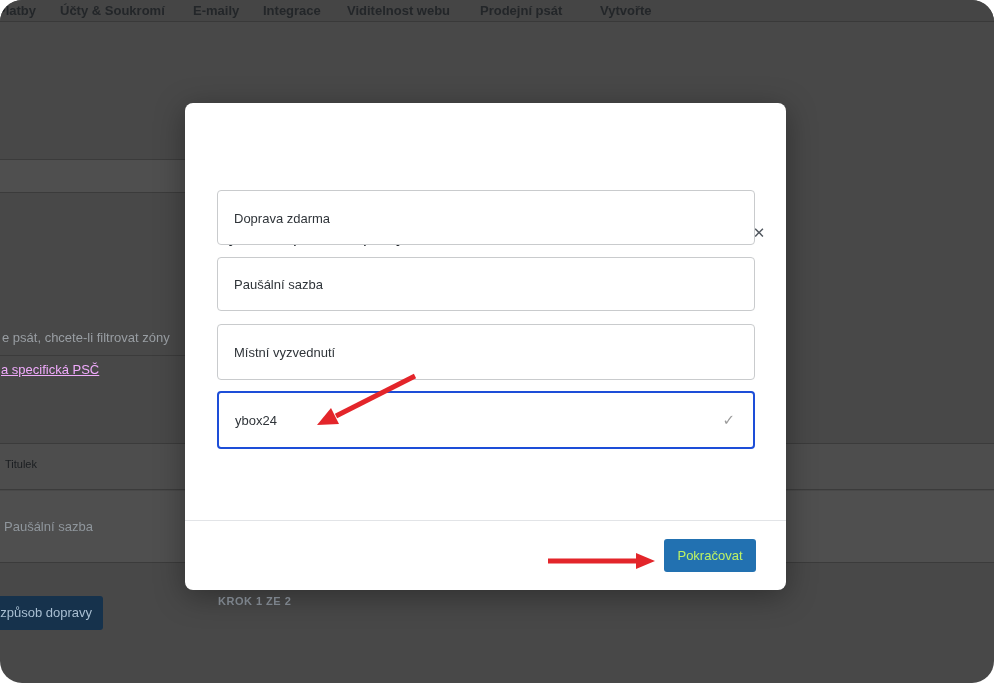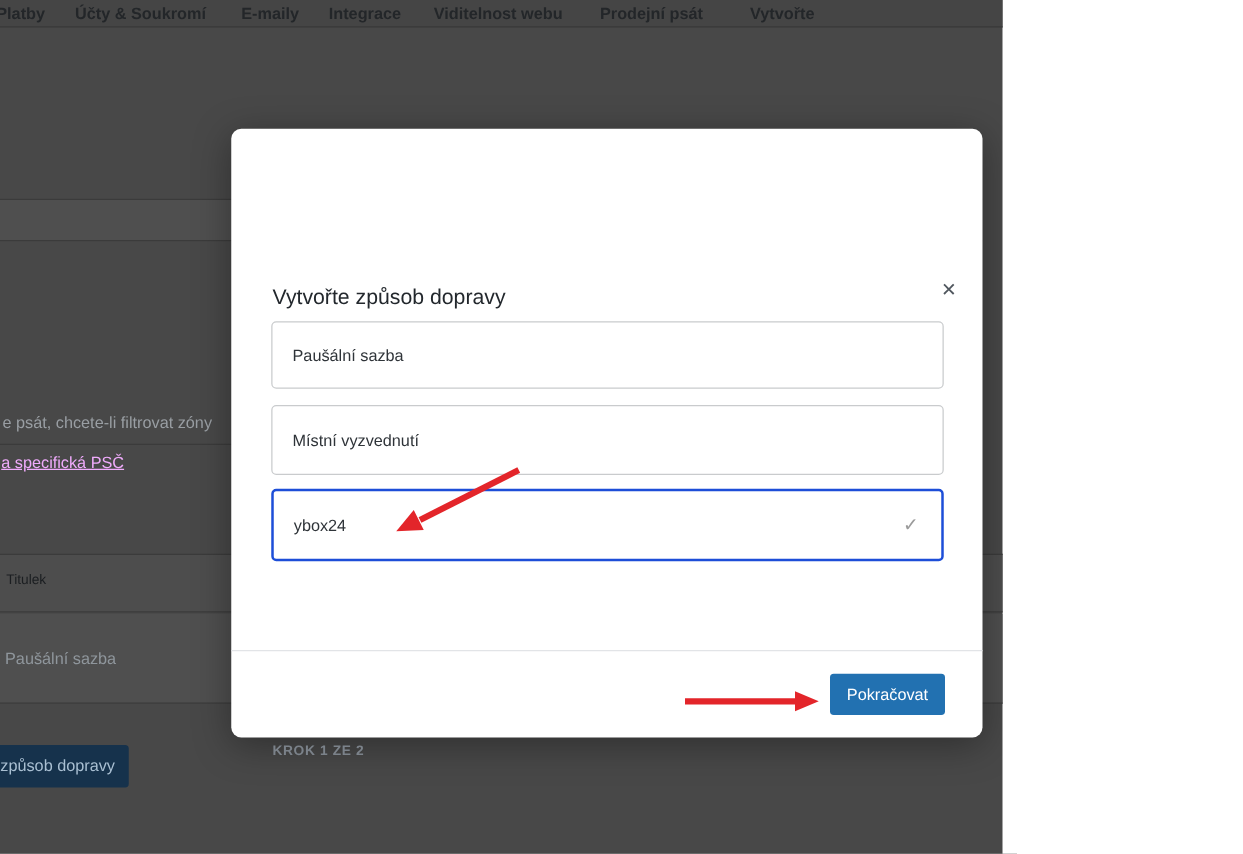--- a/index.html
+++ b/index.html
@@ -1,18 +1,18 @@
 <!DOCTYPE html>
 <html><head>
 <meta charset="utf-8">
 <style>
   * { margin:0; padding:0; box-sizing:border-box; }
   html,body { width:994px; height:683px; }
   body { font-family:"Liberation Sans","DejaVu Sans",sans-serif; }
-  #screen { position:relative; width:802px; height:683px; background:#484848; overflow:hidden; }
+  #screen { position:relative; width:994px; height:683px; background:#484848; overflow:hidden;border-radius:22px; }
 
   
   .topnav { position:absolute; left:0; top:0; width:994px; height:22px; background:#454545; border-bottom:1px solid #393939; }
   .topnav .nav-item { position:absolute; top:0; line-height:21px; font-size:13px; font-weight:700; color:#232629; white-space:nowrap; cursor:pointer; }
 
   .filter-band { position:absolute; left:0; top:159px; width:786px; height:34px; background:#4f4f4f; border-top:1px solid #3b3b3b; border-bottom:1px solid #3b3b3b; }
   .filter-hint { position:absolute; left:2px; top:330px; font-size:13px; color:#999ea3; white-space:nowrap; }
   .hr-355 { position:absolute; left:0; top:355px; width:340px; height:1px; background:#3b3b3b; }
   .pc-link { position:absolute; left:1px; top:362px; font-size:13px; color:#f0abfc; text-decoration:underline; white-space:nowrap; cursor:pointer; }
 
@@ -33,21 +33,21 @@
   .opt-1 { top:87px;  height:55px; }
   .opt-2 { top:154px; height:54px; }
   .opt-3 { top:221px; height:56px; }
   .opt-4 { top:288px; height:58px; border:2px solid #1d4ed8; }
   .opt-check { position:absolute; right:18px; top:50%; transform:translateY(-50%); font-size:15px; color:#9b9b9b; }
 
   .helper-text { position:absolute; left:33px; top:357px; font-size:13px; color:#3b4248; }
 
   .modal-footer-divider { position:absolute; left:0; top:417px; width:601px; height:1px; background:#e2e4e7; }
   .step-label { position:absolute; left:33px; top:446px; font-size:11px; font-weight:700; letter-spacing:0.5px; color:#7b828a;margin-top:46px; }
-  .continue-btn { position:absolute; right:30px; top:436px; width:92px; height:33px; background:#2271b1; border:none; border-radius:3px; color:#ffffff; font-size:13px; font-family:inherit; cursor:pointer; }
+  .continue-btn { position:absolute; right:30px; top:436px; width:92px; height:33px; background:#2271b1; border:none; border-radius:3px; color:#bef264; font-size:13px; font-family:inherit; cursor:pointer; }
 
   
   .anno { position:absolute; left:0; top:0; width:994px; height:683px; z-index:60; pointer-events:none; }
 </style>
 </head>
 <body>
 
 <div id="screen">
 
   <div class="topnav">
@@ -71,20 +71,23 @@
   <div class="bg-table-row">
     <span class="td">Paušální sazba</span>
   </div>
 
   <div class="add-method-btn">způsob dopravy</div>
 
   <div class="modal">
     <div class="modal-title">Vytvořte způsob dopravy</div>
     <div class="modal-close">✕</div>
 
+    <div class="opt opt-1">
+      <span class="opt-label">Doprava zdarma</span>
+    </div>
     <div class="opt opt-2">
       <span class="opt-label">Paušální sazba</span>
     </div>
     <div class="opt opt-3">
       <span class="opt-label">Místní vyzvednutí</span>
     </div>
     <div class="opt opt-4">
       <span class="opt-label">ybox24</span>
       <span class="opt-check">✓</span>
     </div>

